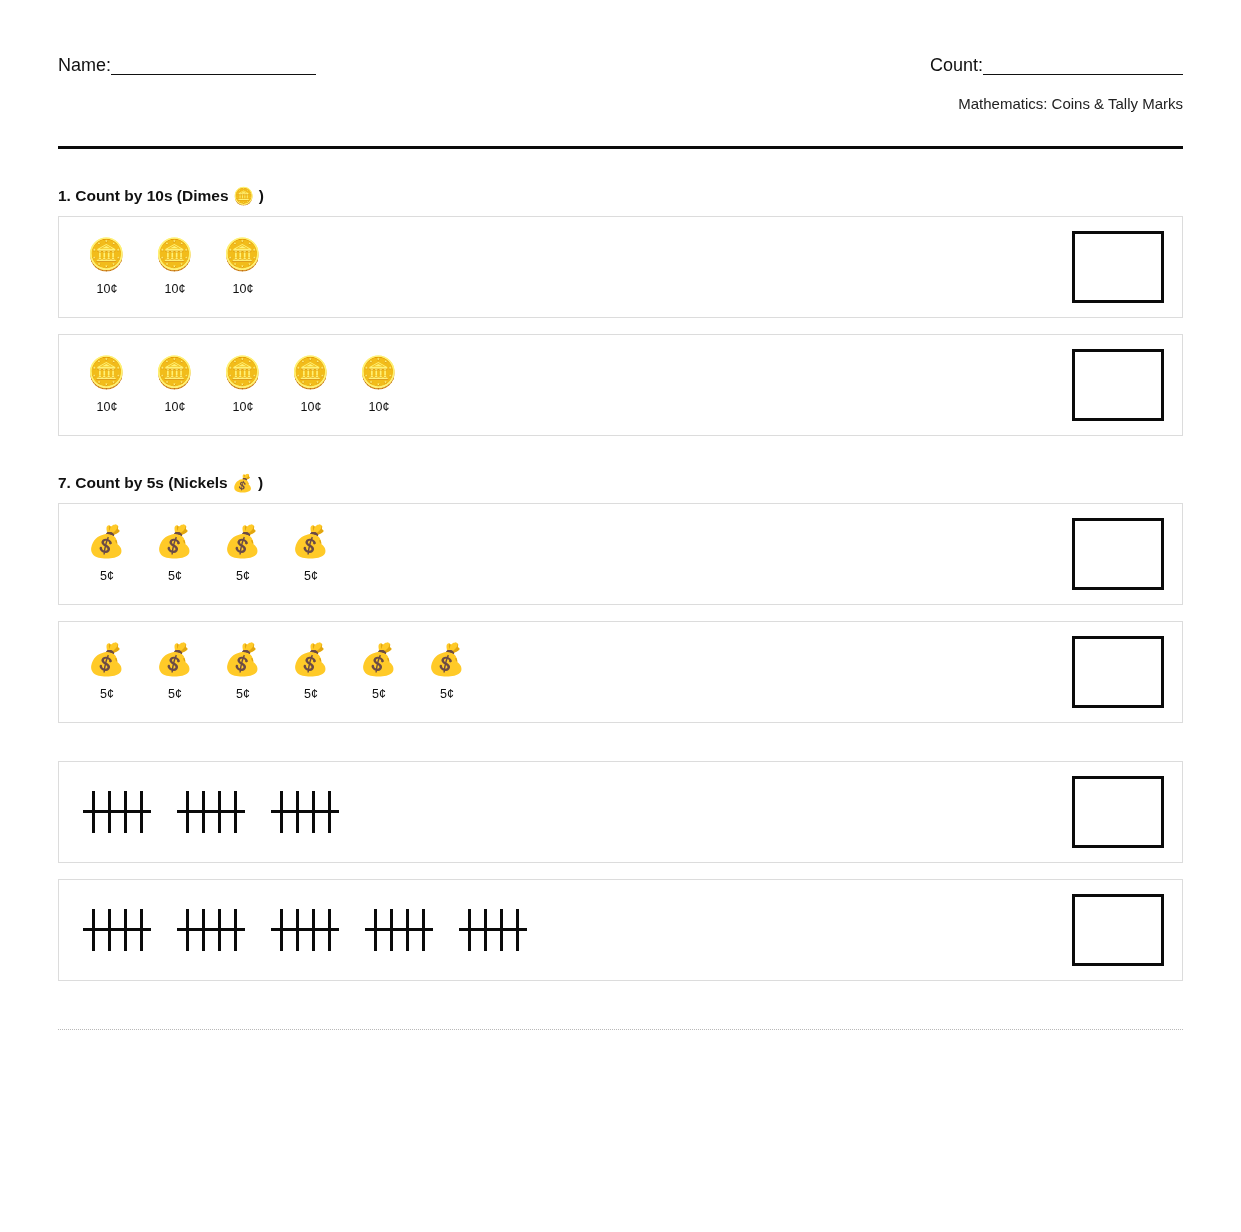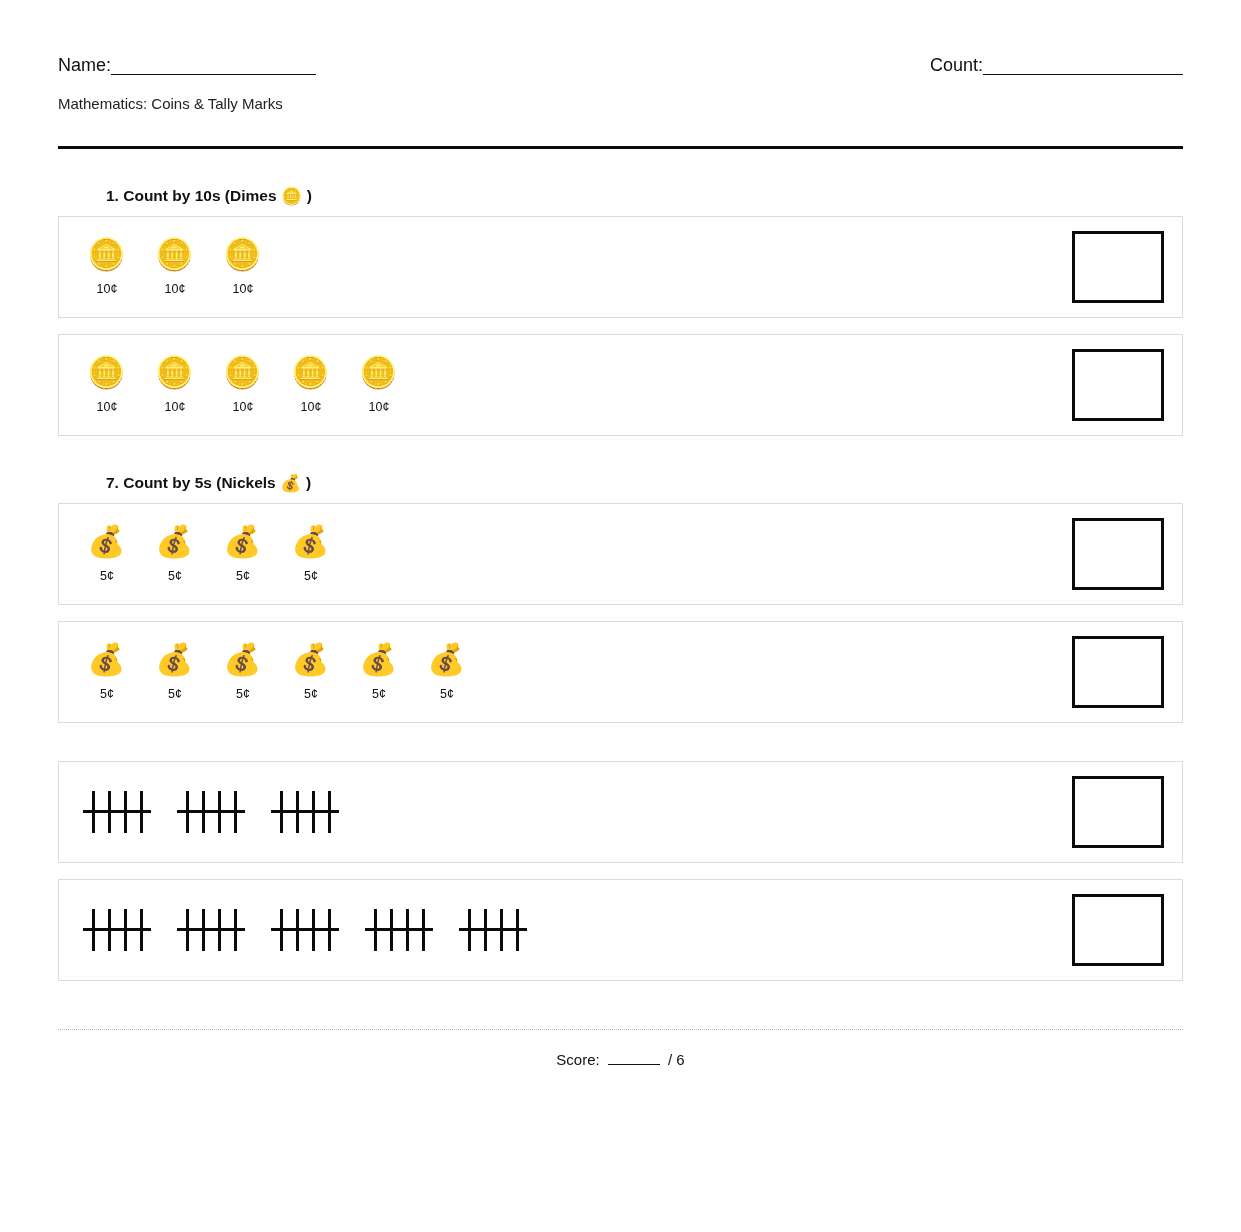--- a/index.html
+++ b/index.html
@@ -49,40 +49,39 @@
   
   .title {
     text-align: center;
     font-size: 30px;
     font-weight: bold;
     letter-spacing: 2.2px;
     margin-top: 42px;
     color: #0c0c0c;
   }
   .subtitle {
-    text-align: left;
+    text-align: right;
     font-size: 15px;
     margin-top: 20px;
     color: #222;
   }
   .header-divider {
     border-top: 3px solid #0a0a0a;
     margin-top: 34px;
   }
 
   
   .section { margin-top: 38px; }
   .section-heading {
     font-size: 15.5px;
     font-weight: bold;
     color: #111;
     margin-bottom: 11px;
     display: flex;
     align-items: center;
-    margin-left: 48px;
   }
   .section-heading .emoji {
     font-size: 17px;
     margin: 0 4px 0 5px;
     line-height: 1;
   }
 
   
   .problem-row {
     border: 1px solid #dcdcdc;
@@ -368,19 +367,14 @@
               <span class="stroke"></span>
               <span class="cross"></span>
             </div>
           </div>
           <div class="answer-box"></div>
         </div>
       </div>
     </div>
 
   <div class="footer-divider"></div>
-  <div class="score">
-    <span>Score:</span>
-    <span class="score-blank"></span>
-    <span>/ 6</span>
-  </div>
 
 </div>
 
 </body></html>

